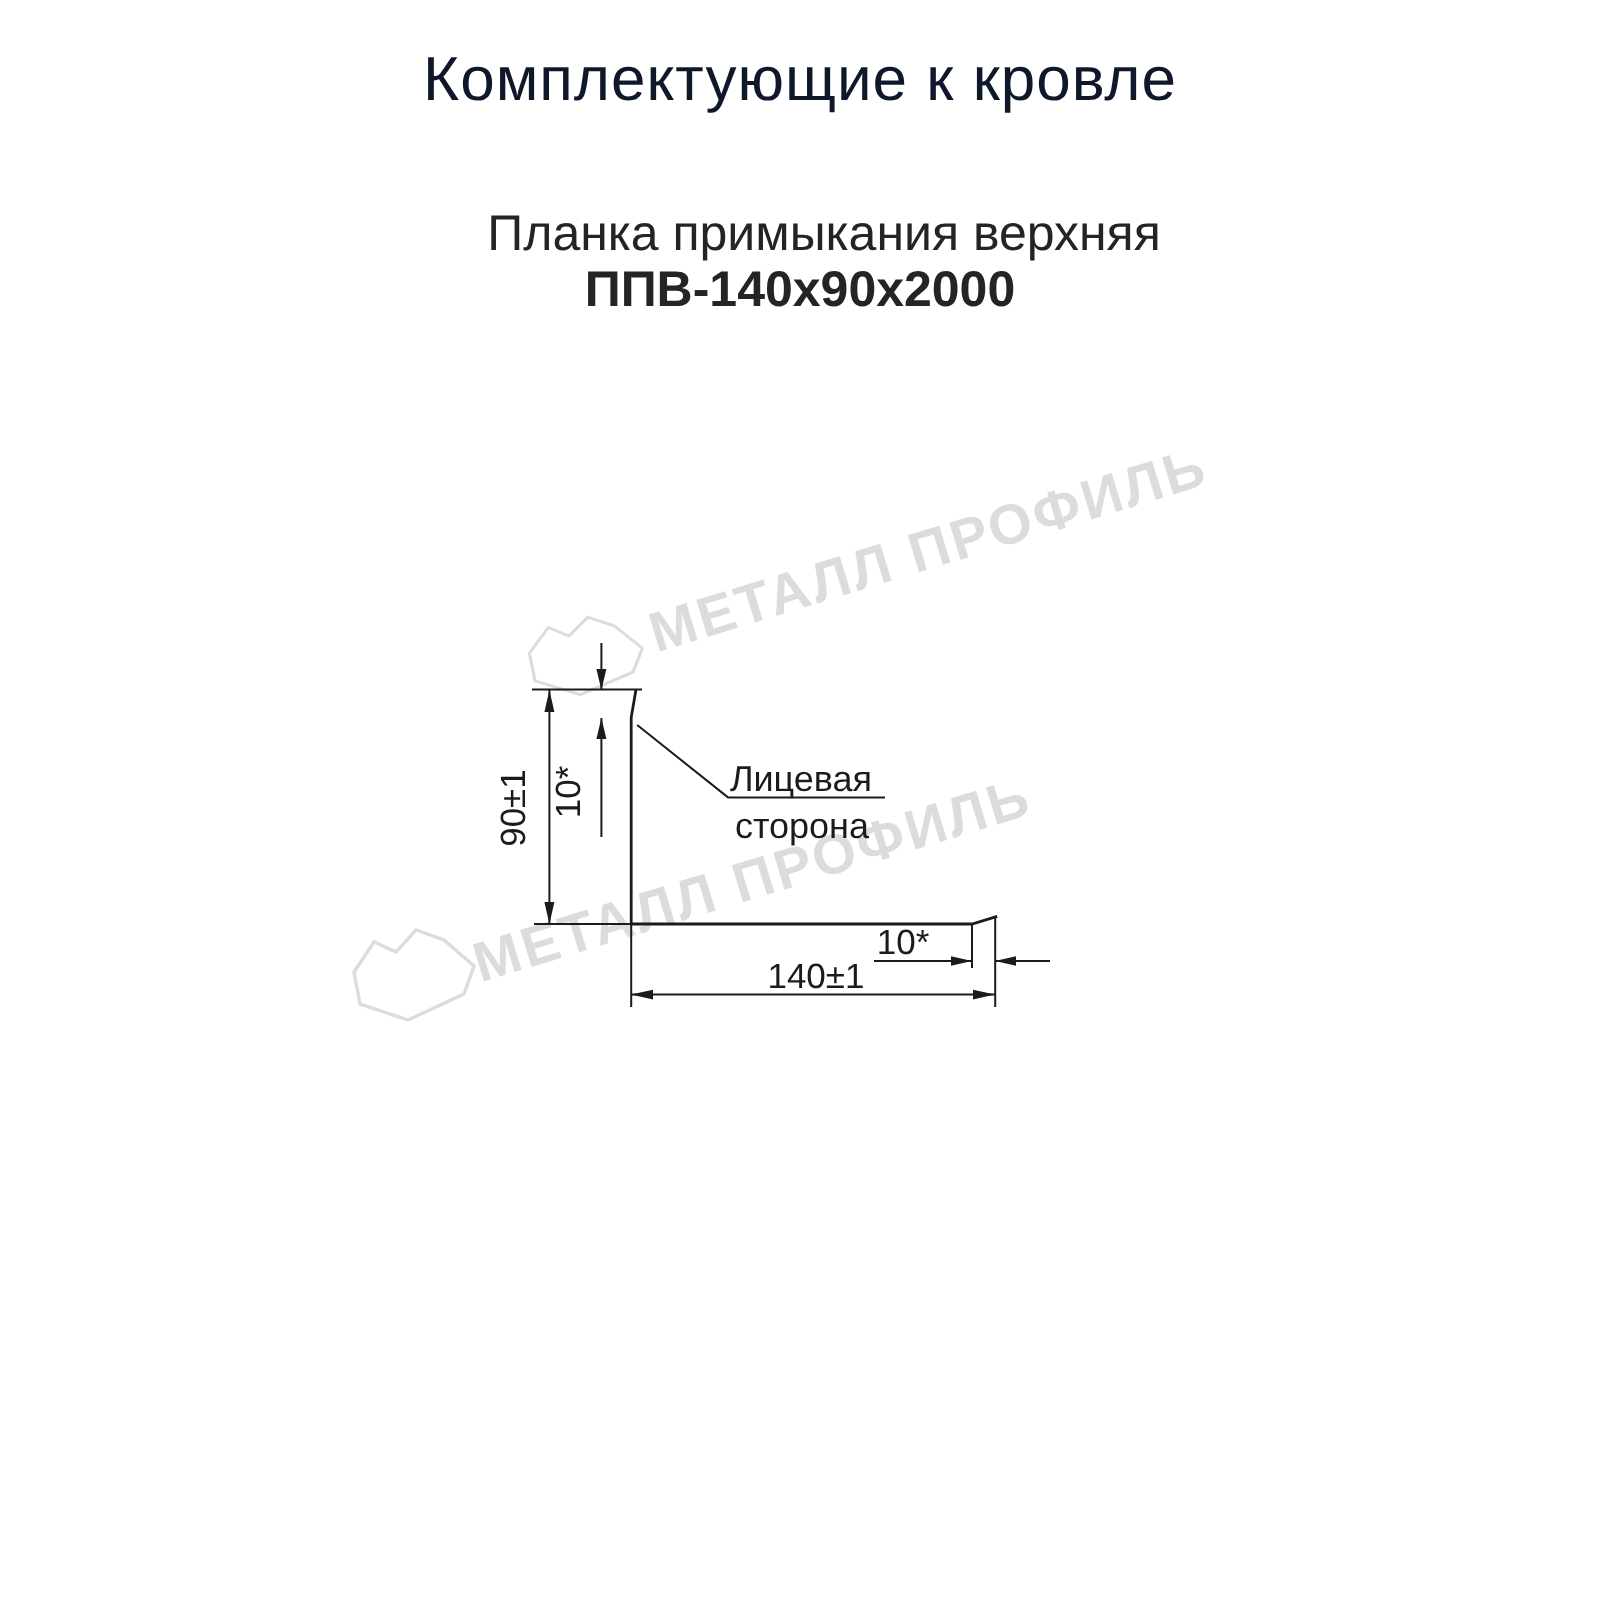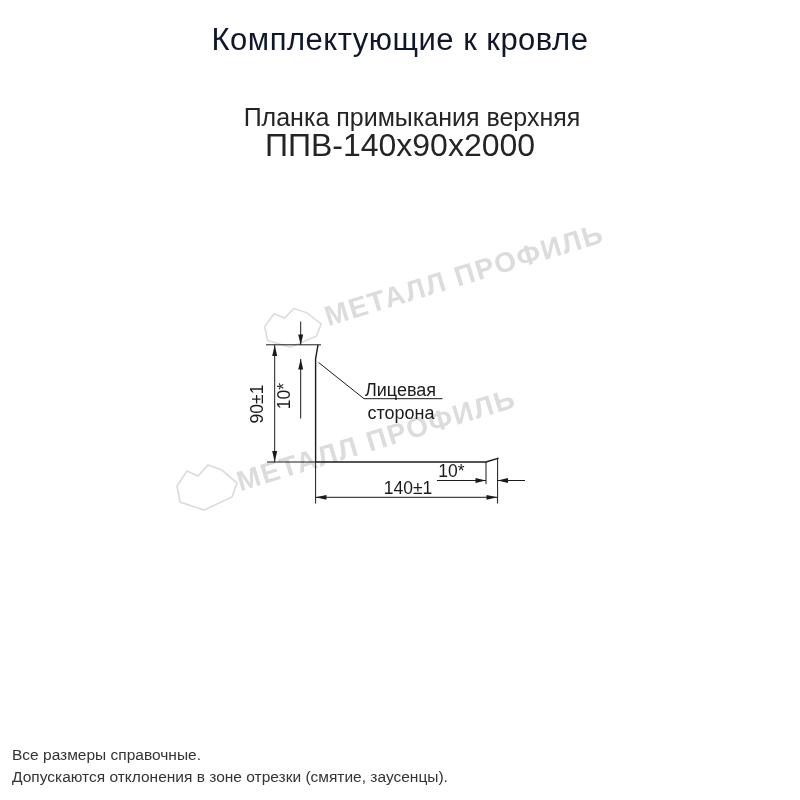--- a/index.html
+++ b/index.html
@@ -10,21 +10,21 @@
   .page-title{
     position:absolute;top:22px;left:0;width:800px;margin:0;
     text-align:center;font-size:31px;font-weight:400;color:#0f172a;
     letter-spacing:.5px;
   }
   .product-header{
     position:absolute;top:103px;left:0;width:800px;margin:0;
     text-align:center;font-weight:400;color:#242424;
   }
   .product-name{font-size:25px;line-height:28px;display:block;padding-left:24px;}
-  .product-code{font-size:32px;line-height:28px;display:block;}
+  .product-code{font-size:25px;line-height:28px;display:block;font-weight:bold;}
   .watermark{position:absolute;pointer-events:none;}
   .wm-text{
     position:absolute;white-space:nowrap;font-weight:bold;
     font-size:28px;letter-spacing:1.5px;color:#dcdcdc;
     transform:rotate(-17deg);transform-origin:0 100%;
     line-height:30px;height:30px;
   }
   .wm-logo{position:absolute;}
   .drawing-svg{position:absolute;left:0;top:0;}
   .footer{
@@ -96,18 +96,14 @@
     <g fill="#1b1b1b" font-family="Liberation Sans, sans-serif" font-size="17.5">
       <text transform="translate(262.5,404) rotate(-90)" text-anchor="middle">90±1</text>
       <text transform="translate(290,396) rotate(-90)" text-anchor="middle">10*</text>
       <text x="408" y="494" text-anchor="middle">140±1</text>
       <text x="451.5" y="477" text-anchor="middle">10*</text>
       <text x="400.5" y="395.5" text-anchor="middle" font-size="18">Лицевая</text>
       <text x="401" y="419" text-anchor="middle" font-size="18">сторона</text>
     </g>
   </svg>
 
-  <div class="footer">
-    <p>Все размеры справочные.</p>
-    <p>Допускаются отклонения в зоне отрезки (смятие, заусенцы).</p>
-  </div>
 
 </div>
 
 </body></html>

